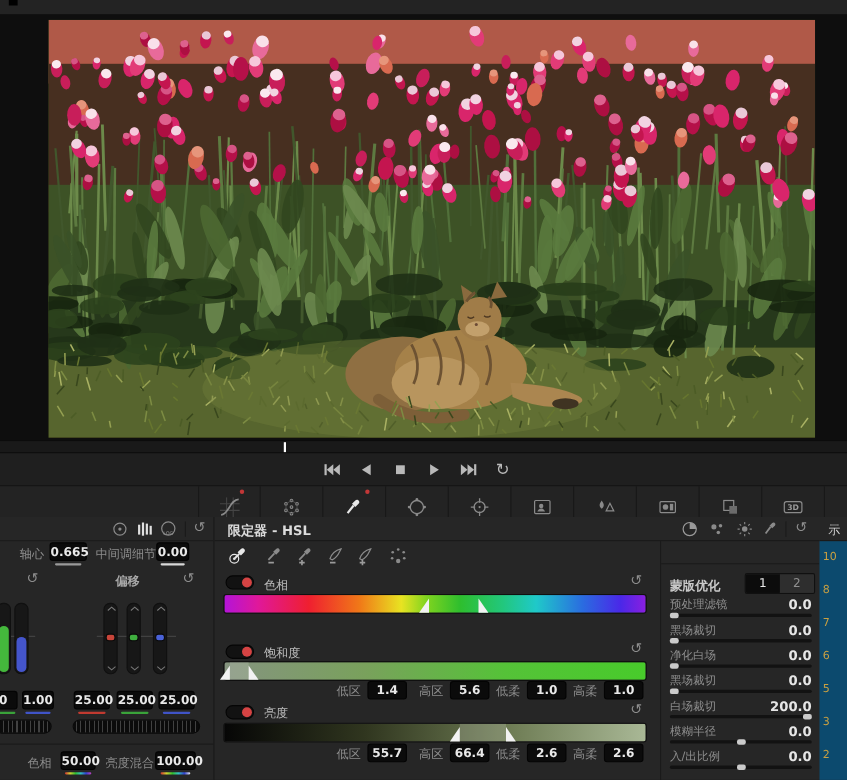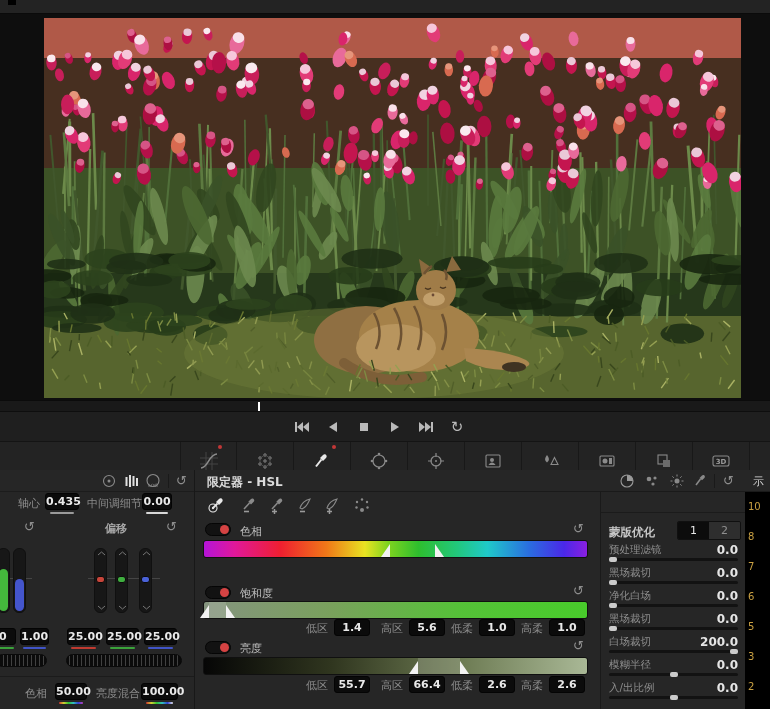--- a/index.html
+++ b/index.html
@@ -89,21 +89,21 @@
   .mrow { position:absolute; left:0; width:145px; height:23px; }
   .mrow .ml { position:absolute; left:8px; top:0; font-size:10.5px; color:#8d8d8d; }
   .mrow .mv { position:absolute; right:8px; top:0; font-size:12px; font-weight:bold; color:#e6e6e6; }
   .mtrack { position:absolute; left:8px; top:15px; width:129px; height:3px; background:#121212; border-radius:2px; }
   .mhandle { position:absolute; top:-1px; width:8px; height:5px; border-radius:2px; background:#cbcbcb; }
 
   
   .scope { position:absolute; left:745px; top:0; width:25px; height:239px; background:#262626; }
   .scope-h { position:absolute; left:0; top:0; width:25px; height:22px; border-bottom:1px solid #1a1a1a; }
   .scope-h span { position:absolute; left:8px; top:4px; font-size:11px; color:#d8d8d8; }
-  .scope-body { position:absolute; left:0; top:22px; width:25px; height:217px; background:#000000; overflow:hidden; }
+  .scope-body { position:absolute; left:0; top:22px; width:25px; height:217px; background:#0c4a6e; overflow:hidden; }
   .stick { position:absolute; left:3px; font-size:10px; color:#c9a042; white-space:nowrap; }
 
   .ic svg { display:block; }
 </style>
 </head>
 <body>
 
 <div class="app">
 
   <div class="topbar">
@@ -1460,21 +1460,21 @@
             <svg width="16" height="16" viewBox="0 0 16 16">
               <circle cx="8" cy="7.5" r="6" stroke="#8a8a8a" fill="none" stroke-width="1.1"></circle>
               <text x="8" y="13.5" text-anchor="middle" font-size="4.5" fill="#8a8a8a">LOG</text>
             </svg>
           </div>
         <div class="abs" style="left:168px;top:4px;width:1px;height:14px;background:#1a1a1a"></div>
         <div class="ic reset" style="left:176px;top:4px">↺</div>
       </div>
 
       <span class="lbl abs" style="left:18px;top:26px">轴心</span>
-      <div class="vbox abs" style="left:45px;top:23px;width:34px">0.435</div>
+      <div class="vbox abs" style="left:45px;top:23px;width:34px">0.665</div>
       <div class="uline" style="left:50px;top:42px;width:24px;background:#9a9a9a"></div>
       <span class="lbl abs" style="left:87px;top:26px">中间调细节</span>
       <div class="vbox abs" style="left:142px;top:23px;width:30px">0.00</div>
       <div class="uline" style="left:146px;top:42px;width:22px;background:#d8d8d8"></div>
 
       <div class="ic reset abs" style="left:24px;top:50px">↺</div>
       <span class="abs" style="left:105px;top:51px;font-size:11px;font-weight:bold;color:#a8a8a8">偏移</span>
       <div class="ic reset abs" style="left:166px;top:50px">↺</div>
 
       <div class="hairline" style="left:0;top:108px;width:32px"></div>

